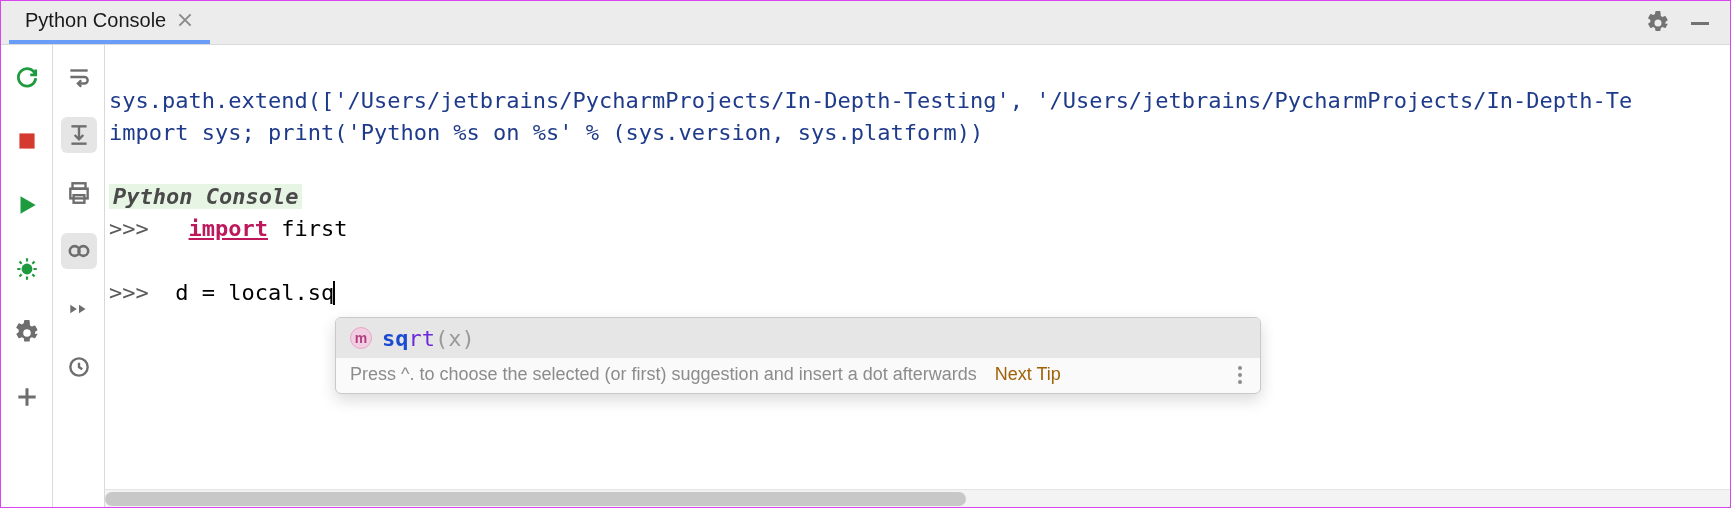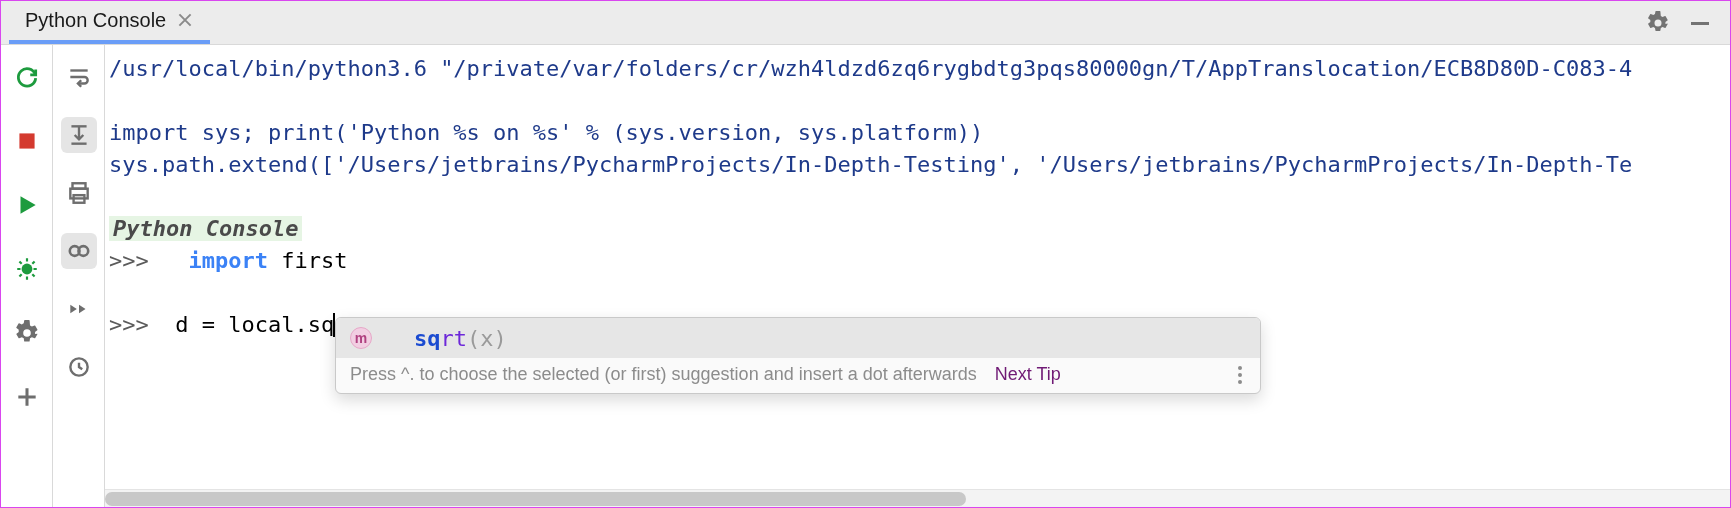--- a/index.html
+++ b/index.html
@@ -16,30 +16,30 @@
     .gutter-outer { width: 52px; border-right: 1px solid #d9d9d9; background: #fff; display: flex; flex-direction: column; align-items: center; padding-top: 14px; gap: 28px; }
     .gutter-inner { width: 52px; border-right: 1px solid #d9d9d9; background: #fff; display: flex; flex-direction: column; align-items: center; padding-top: 14px; gap: 22px; }
     .gbtn { width: 36px; height: 36px; display: flex; align-items: center; justify-content: center; color: #6e6e6e; cursor: pointer; border-radius: 6px; }
     .gbtn svg { width: 26px; height: 26px; }
     .gbtn.active { background: #e5e5e5; }
     .console { flex: 1; position: relative; font-family: "Menlo", "Consolas", monospace; font-size: 22px; white-space: nowrap; overflow: hidden; padding-top: 8px; }
     .line { line-height: 32px; padding-left: 4px; }
     .c-str { color: #1e3a8a; }
     .hl { background: #e6f5e4; color: #4a4a4a; font-style: italic; font-weight: 600; padding: 0 4px; }
     .prompt { color: #5b5b5b; }
-    .kw { color: #3b82f6; font-weight: 700; }
+    .kw { color: #be185d; font-weight: 700; text-decoration: underline; }
     .caret { border-right: 2px solid #000; display: inline-block; height: 24px; vertical-align: text-bottom; margin-left: -1px; }
     .popup { position: absolute; left: 230px; top: 272px; width: 926px; background: #fafafa; border: 1px solid #c9c9c9; border-radius: 6px; box-shadow: 0 6px 16px rgba(0,0,0,0.15); overflow: hidden; }
     .popup-row { display: flex; align-items: center; height: 40px; background: #e6e6e6; padding: 0 14px; gap: 10px; font-family: "Menlo","Consolas",monospace; font-size: 22px; cursor: pointer; }
     .popup-icon { width: 22px; height: 22px; border-radius: 50%; background: #f2cee2; border: 1px solid #e6a8c8; color: #b04080; font-size: 14px; font-weight: 600; display: flex; align-items: center; justify-content: center; font-family: -apple-system, Arial, sans-serif; }
-    .pop-match { color: #1b4bd1; font-weight: 700; margin-left: 32px; }
+    .pop-match { color: #1b4bd1; font-weight: 700; }
     .pop-rest { color: #6d28d9; }
     .pop-param { color: #9a9a9a; }
     .popup-hint { display: flex; align-items: center; justify-content: space-between; padding: 6px 10px 8px 14px; font-size: 18px; color: #8c8c8c; font-family: -apple-system, Arial, sans-serif; }
-    .hint-link { color: #701a75; cursor: pointer; margin-left: 8px; }
+    .hint-link { color: #a16207; cursor: pointer; margin-left: 8px; }
     .kebab { width: 20px; display: flex; flex-direction: column; align-items: center; gap: 3px; cursor: pointer; }
     .kebab span { width: 4px; height: 4px; border-radius: 50%; background: #8c8c8c; }
     .scrollbar-h { position: absolute; bottom: 0; left: 0; right: 0; height: 18px; background: #f3f3f3; border-top: 1px solid #e4e4e4; }
     .thumb-h { position: absolute; left: 0; top: 2px; height: 14px; width: 53%; background: #c8c8c8; border-radius: 7px; }
   </style>
 </head>
 <body>
 
 <div class="root">
   <div class="tabbar">
@@ -141,24 +141,23 @@
       </div>
       <div class="gbtn">
         <svg viewBox="0 0 24 24" fill="none" stroke="currentColor" stroke-width="2.2">
             <circle cx="12" cy="12" r="8"></circle>
             <path d="M12 8v4l3 2"></path>
           </svg>
       </div>
     </div>
 
     <div class="console">
-      <div class="line c-str">/usr/local/bin/python3.6 "/private/var/folders/cr/wzh4ldzd6zq6rygbdtg3pqs80000gn/T/AppTranslocation/ECB8D80D-C083-4</div>
       <div class="line">&nbsp;</div>
+      <div class="line c-str">sys.path.extend(['/Users/jetbrains/PycharmProjects/In-Depth-Testing', '/Users/jetbrains/PycharmProjects/In-Depth-Te</div>
       <div class="line c-str">import sys; print('Python %s on %s' % (sys.version, sys.platform))</div>
-      <div class="line c-str">sys.path.extend(['/Users/jetbrains/PycharmProjects/In-Depth-Testing', '/Users/jetbrains/PycharmProjects/In-Depth-Te</div>
       <div class="line">&nbsp;</div>
       <div class="line"><span class="hl">Python Console</span></div>
       <div class="line">
         <span class="prompt">&gt;&gt;&gt;</span>
         <span>&nbsp;</span>
         <span class="kw">import</span><span> first</span>
       </div>
       <div class="line">&nbsp;</div>
       <div class="line">
         <span class="prompt">&gt;&gt;&gt;</span>

